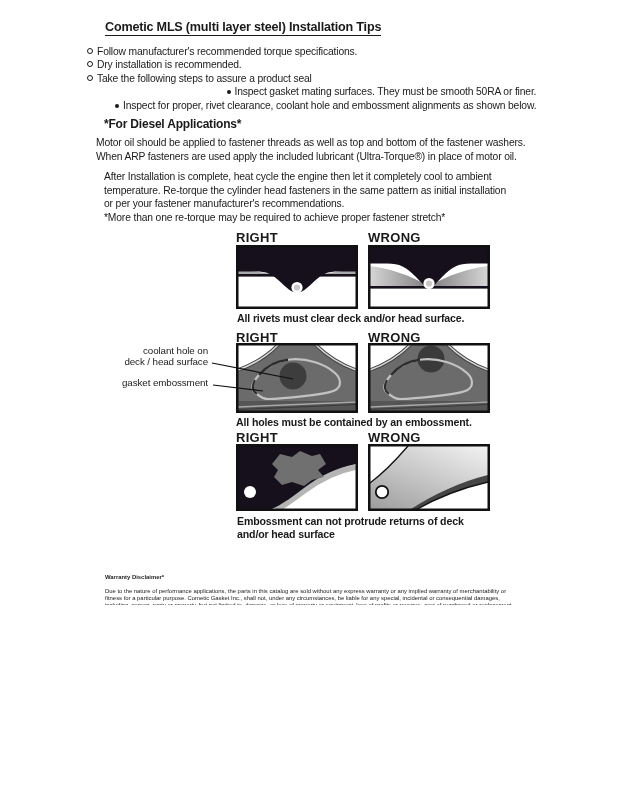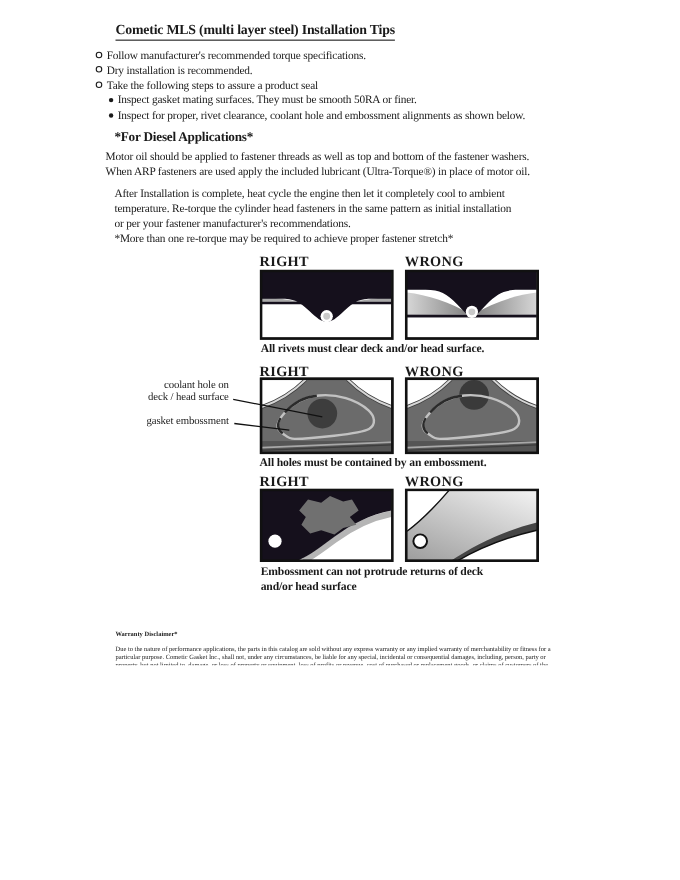--- a/index.html
+++ b/index.html
@@ -1,32 +1,32 @@
 <!DOCTYPE html>
 <html><head>
 <meta charset="utf-8">
 <style>
   html,body{margin:0;padding:0;background:#fff;}
   .page{
     position:relative;width:618px;height:605px;background:#fff;overflow:hidden;
-    font-family:Liberation Serif, serif;color:#1a1a1a;
+    font-family:Liberation Sans, sans-serif;color:#1a1a1a;
   }
   .abs{position:absolute;}
   .nowrap{white-space:nowrap;}
   .title{
     left:105px;top:20px;font-size:12.6px;font-weight:bold;letter-spacing:-0.2px;
     border-bottom:1.6px solid #1a1a1a;padding-bottom:1px;
   }
   .bullets{left:87px;top:45px;font-size:10.3px;letter-spacing:-0.15px;line-height:13.4px;}
   .bullet-row{display:flex;align-items:baseline;}
   .b-open{
     width:4px;height:4px;border:1.1px solid #1a1a1a;border-radius:50%;
     display:inline-block;margin-right:4px;flex:0 0 auto;position:relative;top:-1px;
   }
-  .sub{margin-left:12px;}
+  .sub{margin-left:28px;justify-content:flex-end;}
   .b-solid{
     width:4px;height:4px;background:#1a1a1a;border-radius:50%;
     display:inline-block;margin-right:4px;flex:0 0 auto;position:relative;top:-1px;
   }
   .diesel-head{left:104px;top:117px;font-size:12px;font-weight:bold;letter-spacing:-0.2px;}
   .para{font-size:10.3px;letter-spacing:-0.15px;line-height:13.6px;}
   .p1{left:96px;top:136px;}
   .p2{left:104px;top:170px;}
   .p3{left:104px;top:211px;}
   .rw-label{width:122px;text-align:left;font-size:13px;font-weight:600;letter-spacing:0.3px;}

